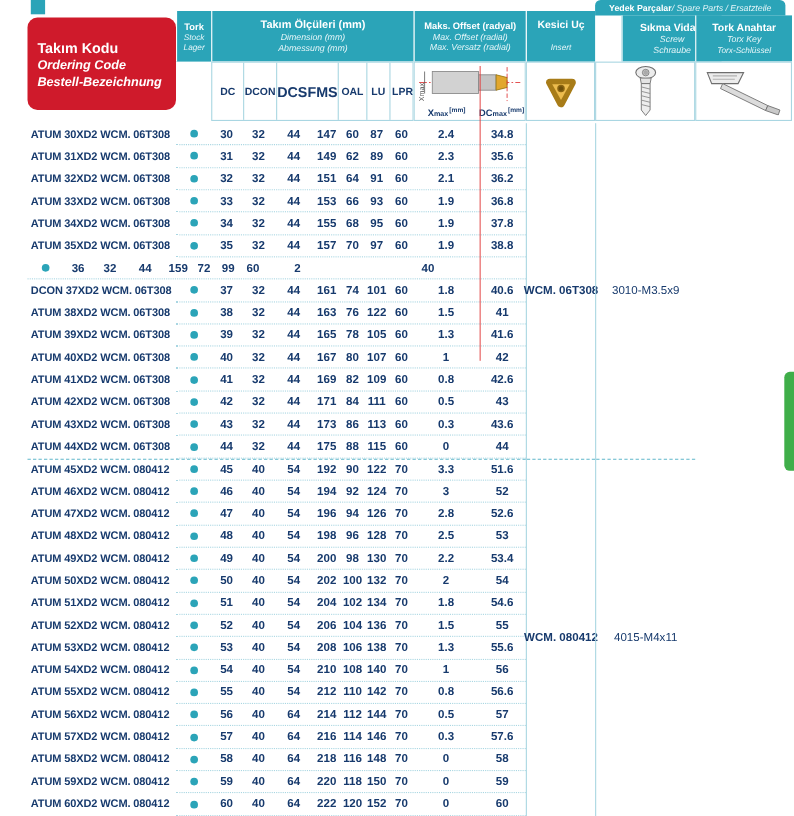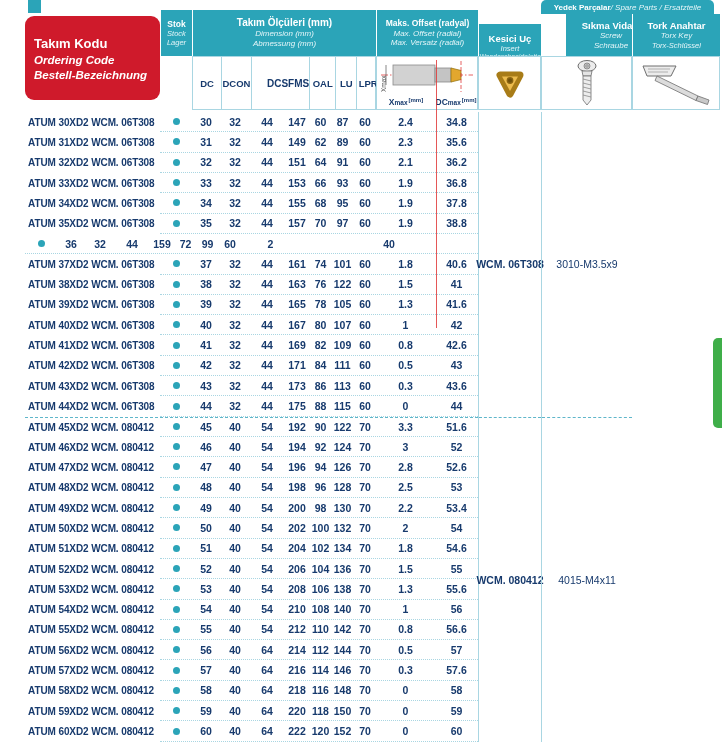--- a/index.html
+++ b/index.html
@@ -13,21 +13,21 @@
         align-items:center;justify-content:center;line-height:1.2;border-left:1px solid #fff;}
   .band .l1{font-weight:bold;font-size:9.5px;white-space:nowrap;}
   .band .l2,.band .l3{font-style:italic;font-size:8px;color:#e4f5f8;white-space:nowrap;}
   .band-stock{left:160px;top:10px;width:32px;height:46px;}
   .band-stock .l1{font-size:8.5px;}
   .band-stock .l2,.band-stock .l3{font-size:7.5px;}
   .band-dim{left:192px;top:10px;width:184px;height:46px;}
   .band-dim .l1{font-size:10px;}
   .band-offset{left:376px;top:10px;width:102px;height:46px;}
   .band-offset .l1{font-size:8.5px;}
-  .band-insert{left:478px;top:24px;width:63px;height:46px;}
+  .band-insert{left:478px;top:10px;width:63px;height:62px;gap:10px;}
   .band-insert .l2{font-size:7.5px;}
   .band-insert .l3{font-size:6.8px;}
   .band-screw{left:532px;top:14px;width:91px;height:42px;margin-left:33px;}
   .band-torx{left:632px;top:14px;width:88px;height:42px;}
   .band-torx .l3{font-size:7.5px;}
 
   .spare-bar{position:absolute;left:541px;top:0;width:173px;height:14px;background:var(--teal,#2ba4b8);
              border-radius:5px 5px 0 0;color:#fff;font-size:8px;display:flex;align-items:center;
              justify-content:center;white-space:nowrap;}
   .spare-bar .b{font-weight:bold;}
@@ -40,21 +40,21 @@
              padding-left:9px;gap:3px;}
   .red-block .r1{font-size:13px;font-weight:bold;}
   .red-block .r2,.red-block .r3{font-size:11.5px;font-weight:bold;font-style:italic;}
 
   
   .subrow{position:absolute;left:192px;top:56px;width:184px;height:54px;display:flex;
           border:1px solid var(--light,#a9d6e2);background:#fff;}
   .subcell{display:flex;align-items:center;justify-content:center;font-weight:bold;
            color:var(--navy,#173a6d);font-size:9.5px;border-left:1px solid var(--light,#a9d6e2);}
   .subcell:first-child{border-left:none;}
-  .sc-dc{flex:0 0 28px;} .sc-dcon{flex:0 0 30px;} .sc-dcsfms{flex:0 0 34px;font-size:10px;padding-left:15px;}
+  .sc-dc{flex:0 0 28px;} .sc-dcon{flex:0 0 30px;} .sc-dcsfms{flex:0 0 34px;font-size:13px;}
   .sc-oal{flex:0 0 26px;} .sc-lu{flex:0 0 21px;} .sc-lpr{flex:0 0 23px;} .sc-ls{flex:1;}
 
   
   .offset-area{position:absolute;left:376px;top:56px;width:102px;height:54px;
                border:1px solid var(--light,#a9d6e2);background:#fff;}
   .offset-area svg{display:block;margin:1px auto 0 auto;}
   .offset-labels{position:absolute;left:0;bottom:2px;width:100%;display:flex;}
   .offset-labels .xl{flex:0 0 58px;}
   .offset-labels .dl{flex:1;}
   .olabel{display:flex;align-items:baseline;justify-content:center;color:var(--navy,#173a6d);
@@ -114,21 +114,21 @@
       <span class="i"> / Spare Parts / Ersatzteile</span>
   </div>
 
   <div class="red-block">
     <div class="r1">Takım Kodu</div>
     <div class="r2">Ordering Code</div>
     <div class="r3">Bestell-Bezeichnung</div>
   </div>
 
   <div class="band band-stock">
-    <div class="l1">Stok</div>
+    <div class="l1">Tork</div>
     <div class="l2">Stock</div>
     <div class="l3">Lager</div>
   </div>
 
   <div class="band band-dim">
     <div class="l1">Takım Ölçüleri (mm)</div>
     <div class="l2">Dimension (mm)</div>
     <div class="l3">Abmessung (mm)</div>
   </div>
 
@@ -344,21 +344,21 @@
       <div class="cell c-oal">159</div>
       <div class="cell c-lu">72</div>
       <div class="cell c-lpr">99</div>
       <div class="cell c-ls">60</div>
       <div class="cell c-xmax">2</div>
       <div class="cell c-dcmax">40</div>
     </div>
   </div>
 
   <div class="row">
-    <div class="c-code">ATUM 37XD2 WCM. 06T308</div>
+    <div class="c-code">DCON 37XD2 WCM. 06T308</div>
     <div class="nums">
       <div class="cell c-stock">
         <span class="dot"></span>
       </div>
       <div class="cell c-dc">37</div>
       <div class="cell c-dcon">32</div>
       <div class="cell c-dcsfms">44</div>
       <div class="cell c-oal">161</div>
       <div class="cell c-lu">74</div>
       <div class="cell c-lpr">101</div>

